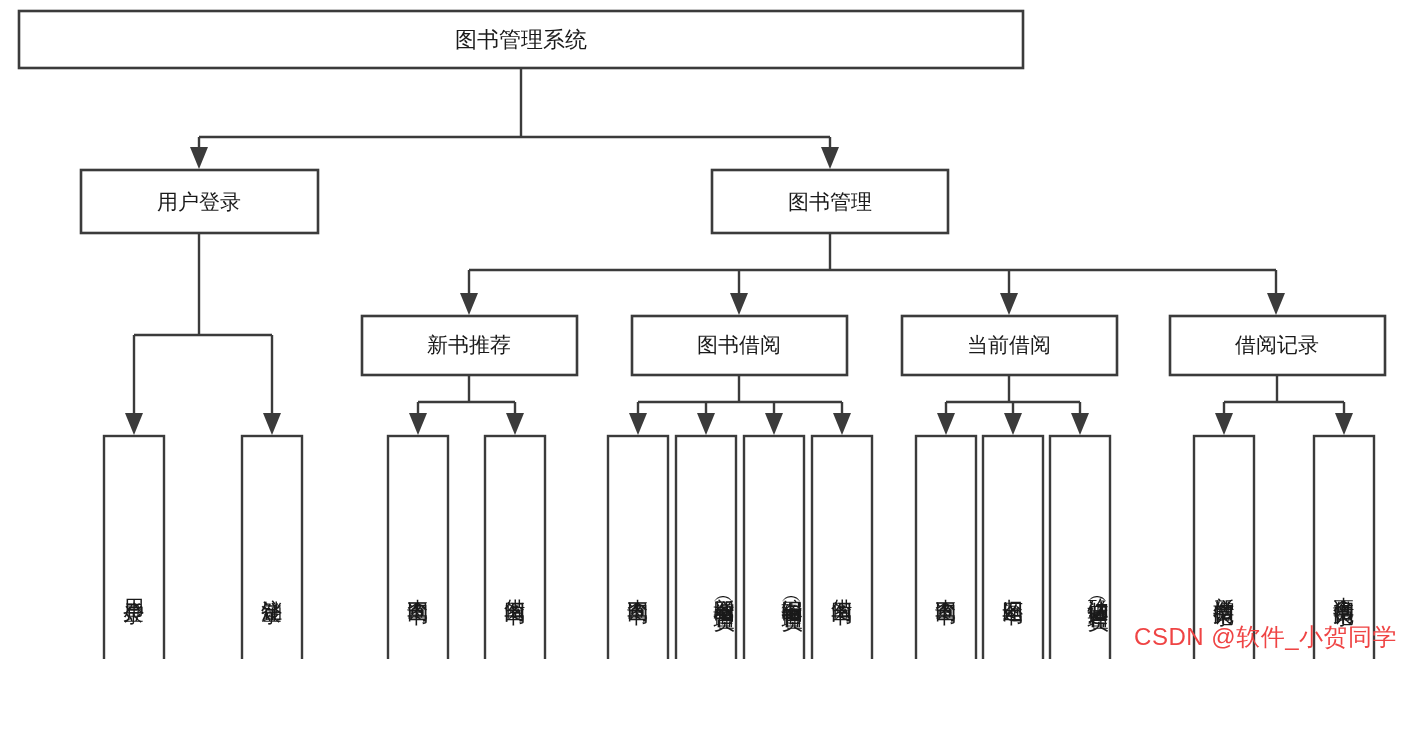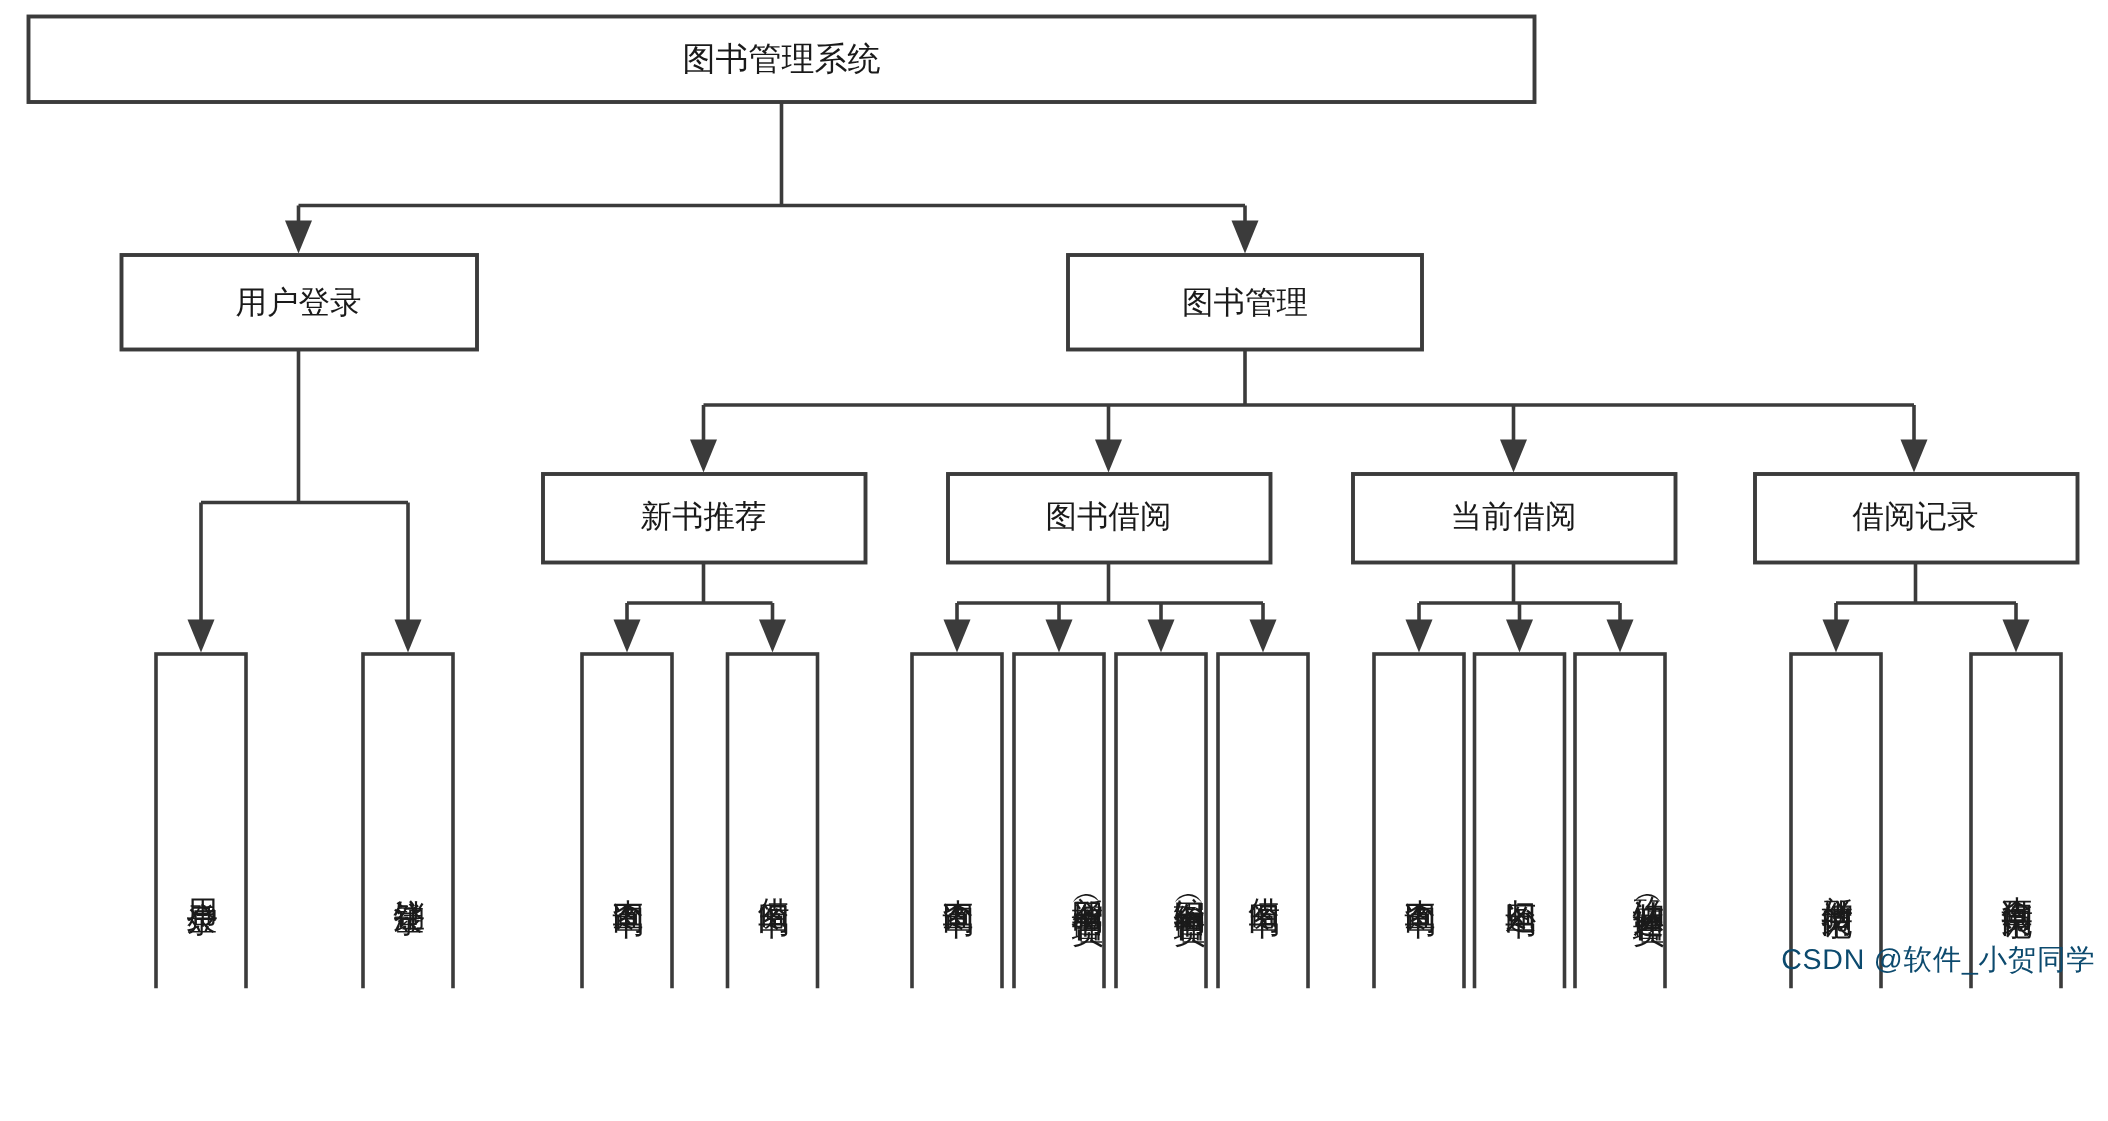--- a/index.html
+++ b/index.html
@@ -73,22 +73,22 @@
     align-items: center;
     justify-content: center;
     white-space: nowrap;
     pointer-events: none;
   }
   #watermark {
     position: absolute;
     right: 8px;
     bottom: 6px;
     font-family: "Liberation Sans", "DejaVu Sans", sans-serif;
-    font-size: 19px;
-    color: #0c4a6e;
+    font-size: 24px;
+    color: #ef4444;
     letter-spacing: 0.5px;
     white-space: nowrap;
   }
 </style>
 </head>
 <body>
 
 <div id="diagram-root">
 
   <svg class="diagram-canvas" viewBox="0 0 1405 747">

